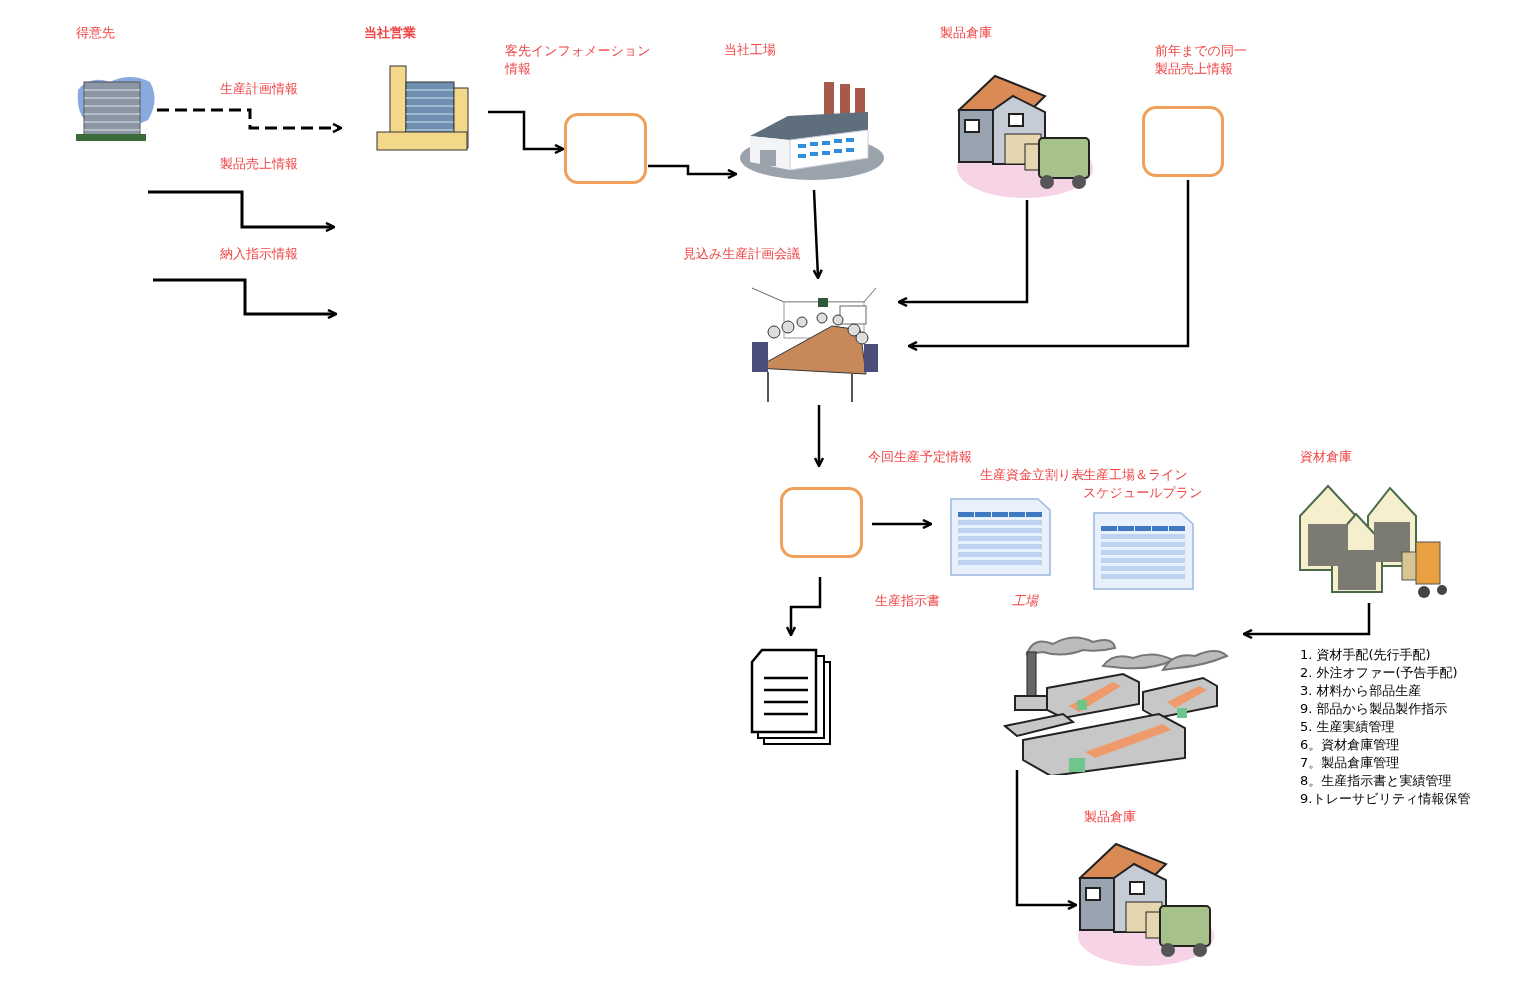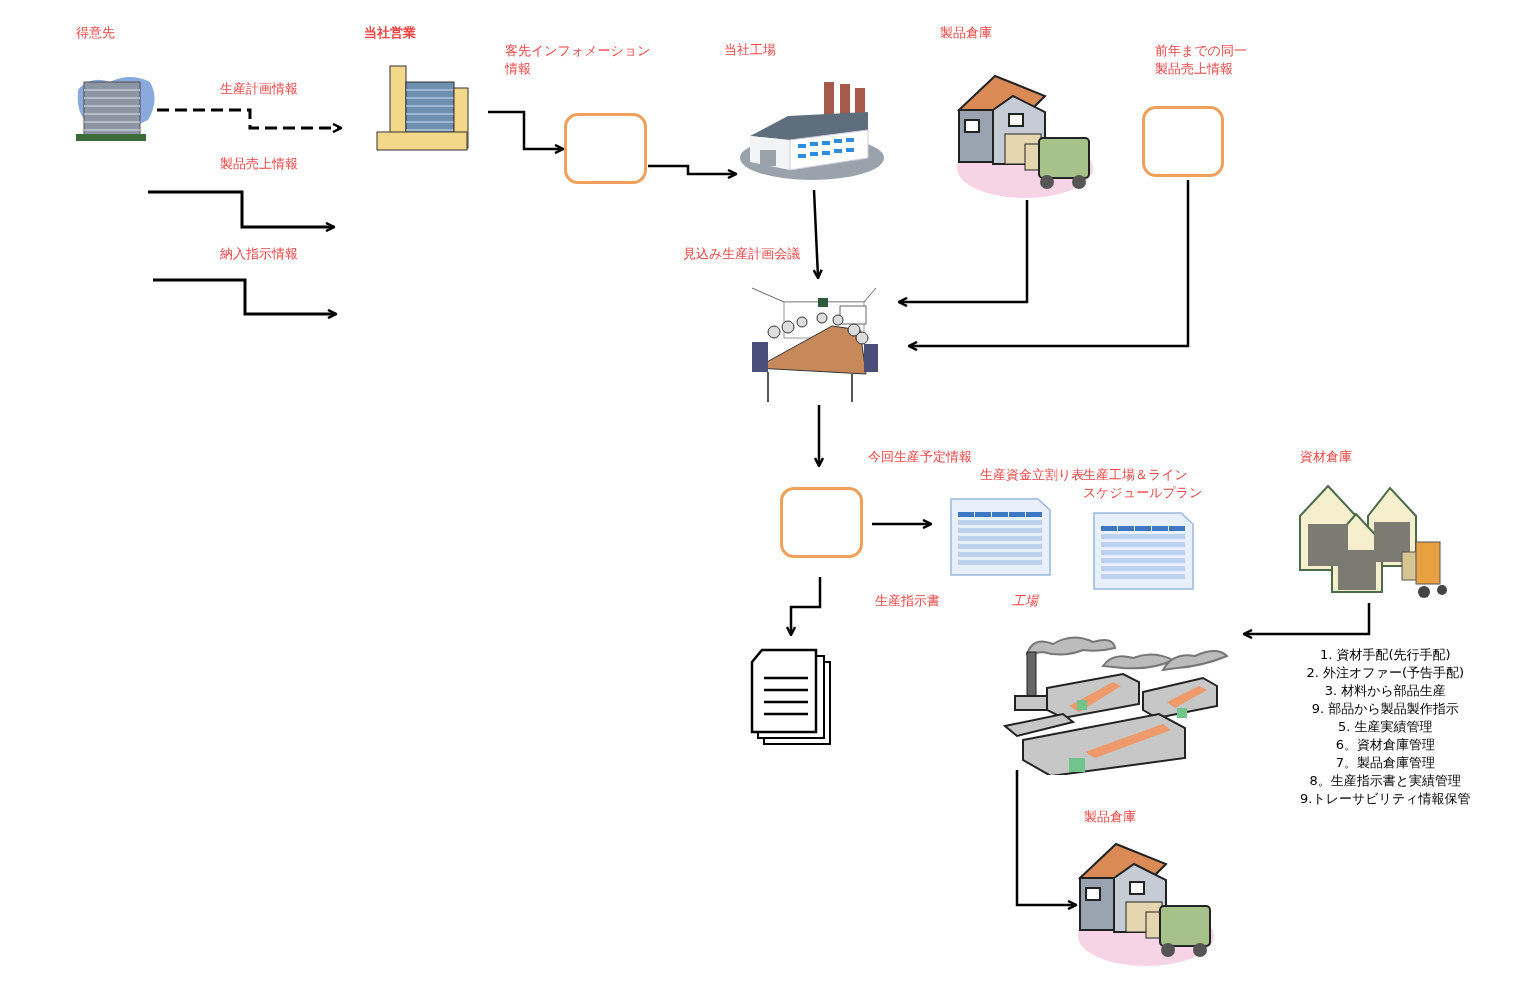--- a/index.html
+++ b/index.html
@@ -58,21 +58,21 @@
 <div class="lbl" style="left:940px;top:466px;margin-left:40px;">生産資金立割り表</div>
 <div class="lbl" style="left:1083px;top:466px;">
   <div>生産工場＆ライン</div>
   <div>スケジュールプラン</div>
 </div>
 <div class="lbl" style="left:875px;top:592px;">生産指示書</div>
 <div class="lbl" style="left:1012px;top:592px;font-style:italic;">工場</div>
 <div class="lbl" style="left:1300px;top:448px;">資材倉庫</div>
 <div class="lbl" style="left:1084px;top:808px;">製品倉庫</div>
 
-<div class="list" style="left:1300px;top:646px;text-align:center;">
+<div class="list" style="left:1300px;top:646px;">
   <div>1. 資材手配(先行手配)</div>
   <div>2. 外注オファー(予告手配)</div>
   <div>3. 材料から部品生産</div>
   <div>9. 部品から製品製作指示</div>
   <div>5. 生産実績管理</div>
   <div>6。資材倉庫管理</div>
   <div>7。製品倉庫管理</div>
   <div>8。生産指示書と実績管理</div>
   <div>9.トレーサビリティ情報保管</div>
 </div>

